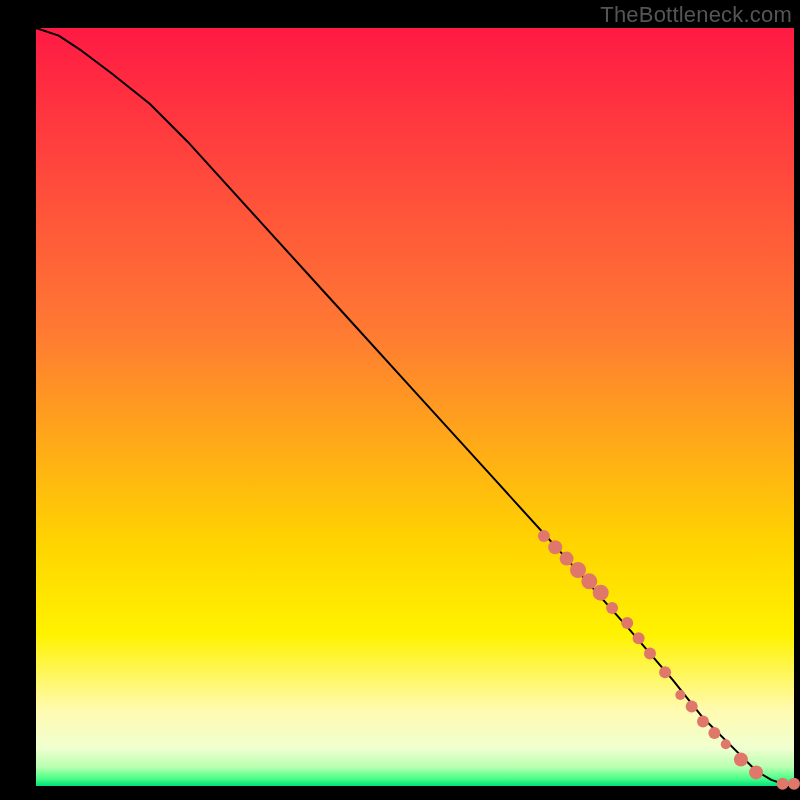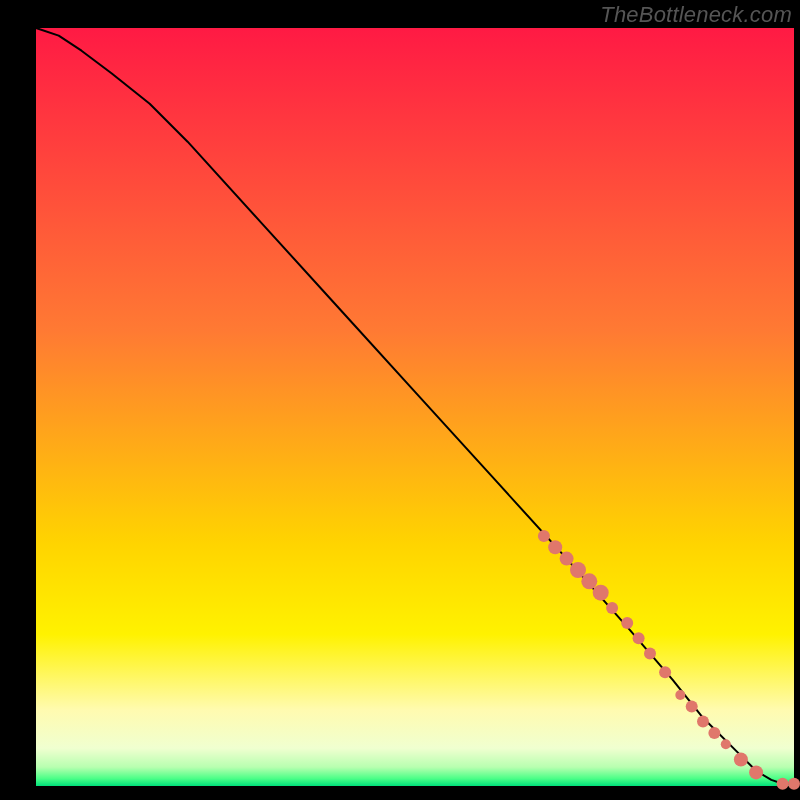--- a/index.html
+++ b/index.html
@@ -8,21 +8,20 @@
     width: 800px;
     height: 800px;
     background: #000;
     overflow: hidden;
     font-family: Arial, Helvetica, sans-serif;
   }
   .stage {
     position: relative;
     width: 800px;
     height: 800px;
-    font-style: italic;
   }
   .attribution {
     position: absolute;
     top: 2px;
     right: 8px;
     color: #555;
     font-size: 22px;
     font-weight: 400;
     letter-spacing: 0.2px;
   }

